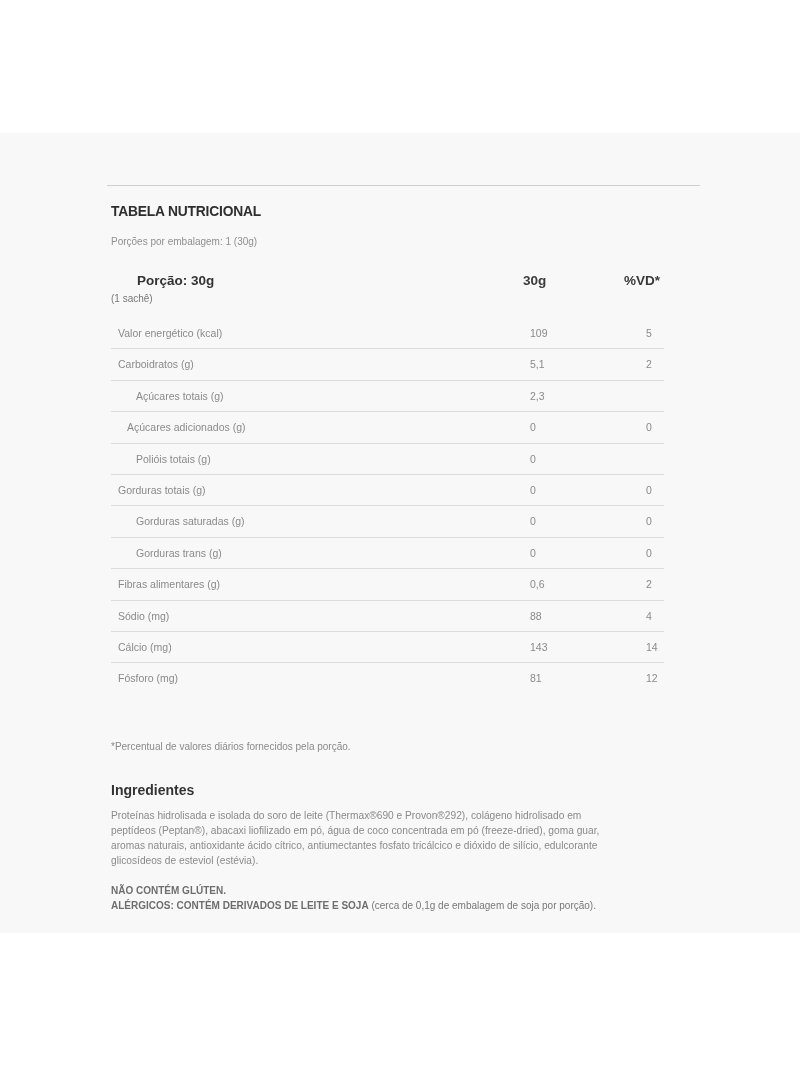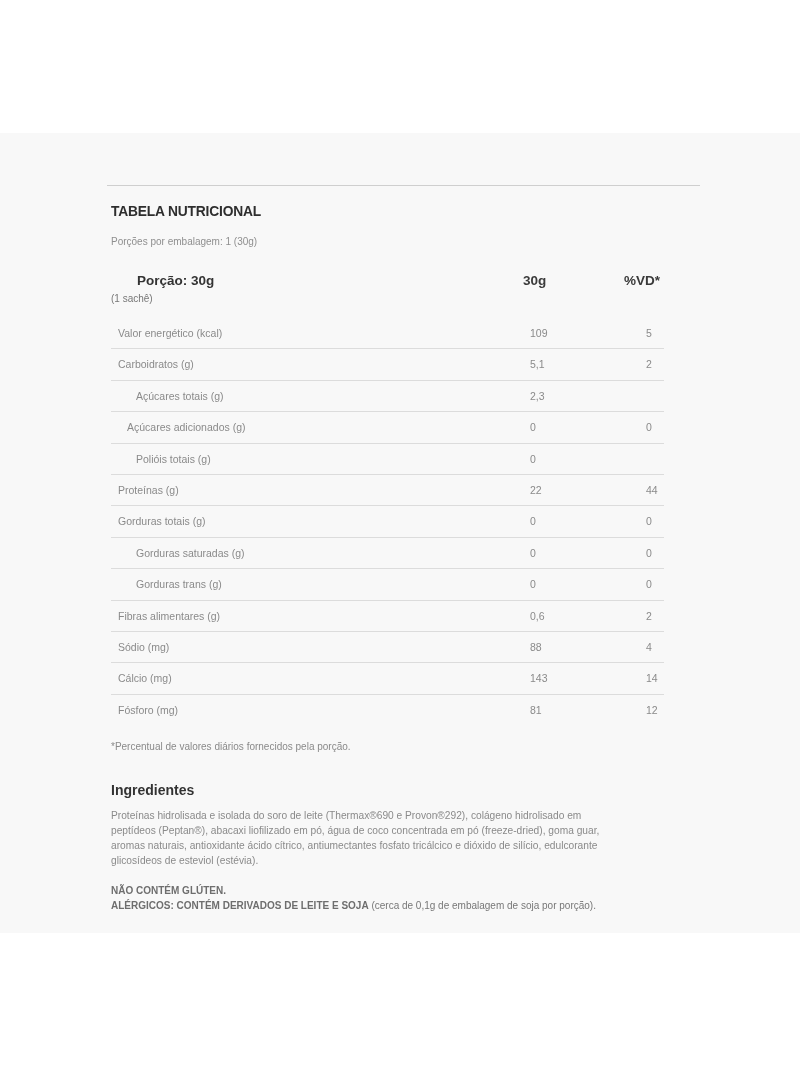--- a/index.html
+++ b/index.html
@@ -95,25 +95,20 @@
       <span class="label">Açúcares adicionados (g)</span>
       <span class="amt">0</span>
       <span class="vd">0</span>
     </div>
   <div class="row indent1">
       <span class="label">Polióis totais (g)</span>
       <span class="amt">0</span>
       <span class="vd"></span>
     </div>
   <div class="row">
-      <span class="label">Proteínas (g)</span>
-      <span class="amt">22</span>
-      <span class="vd">44</span>
-    </div>
-  <div class="row">
       <span class="label">Gorduras totais (g)</span>
       <span class="amt">0</span>
       <span class="vd">0</span>
     </div>
   <div class="row indent1">
       <span class="label">Gorduras saturadas (g)</span>
       <span class="amt">0</span>
       <span class="vd">0</span>
     </div>
   <div class="row indent1">

